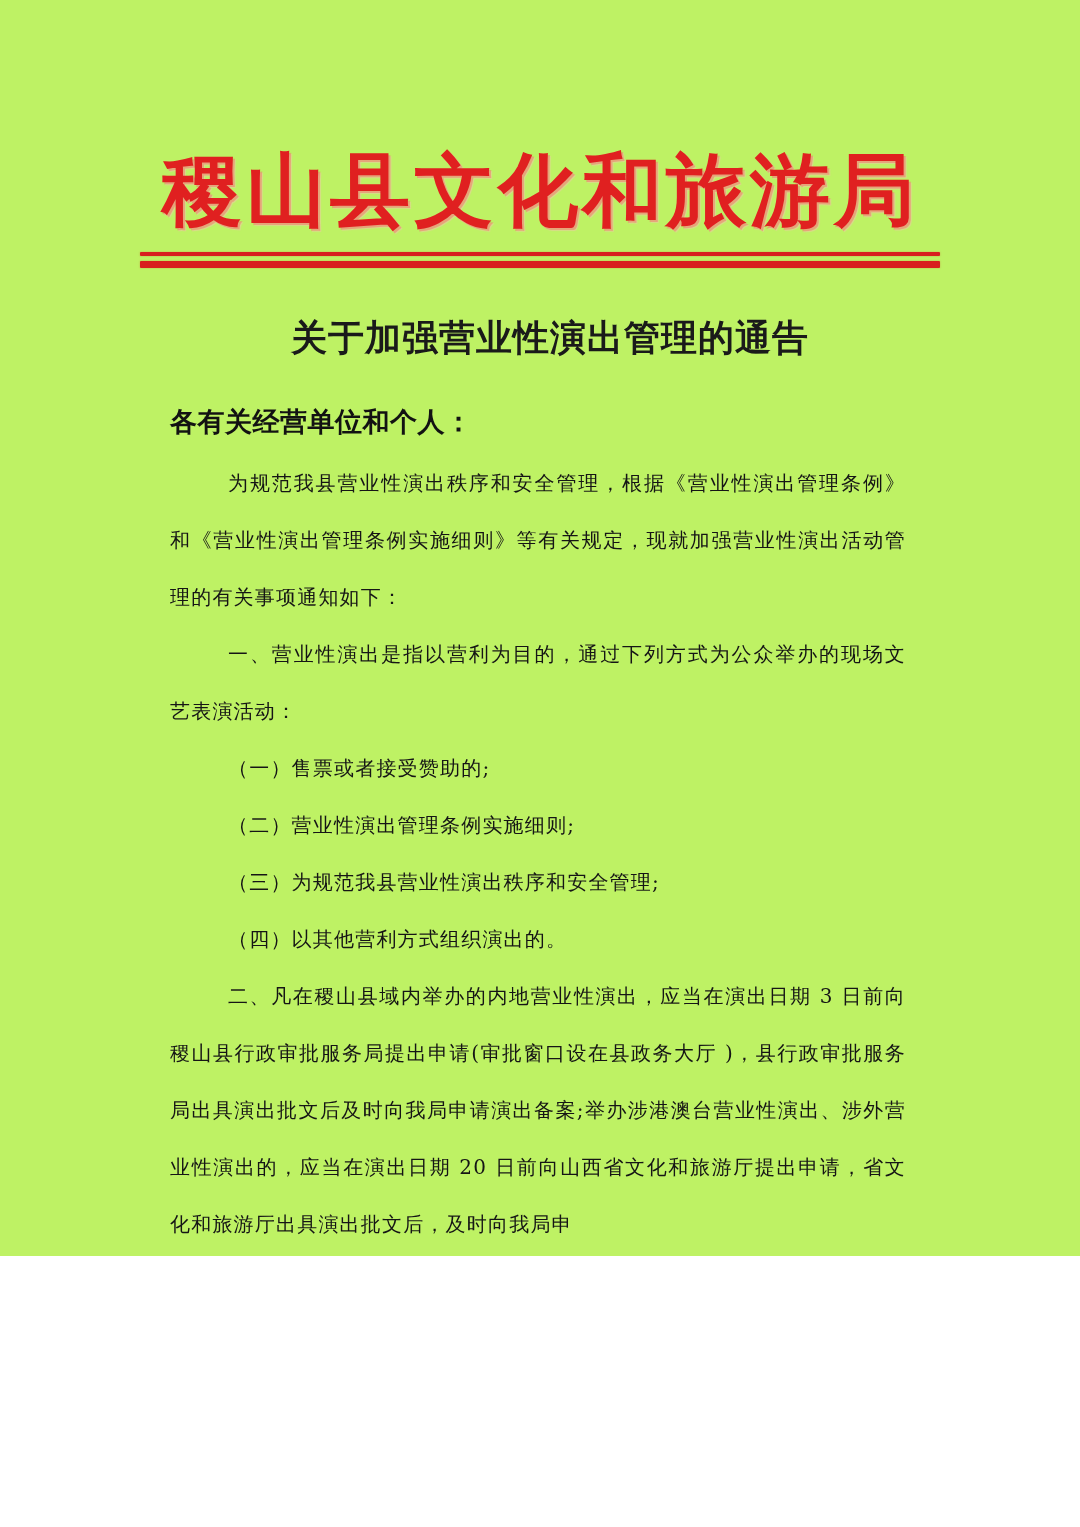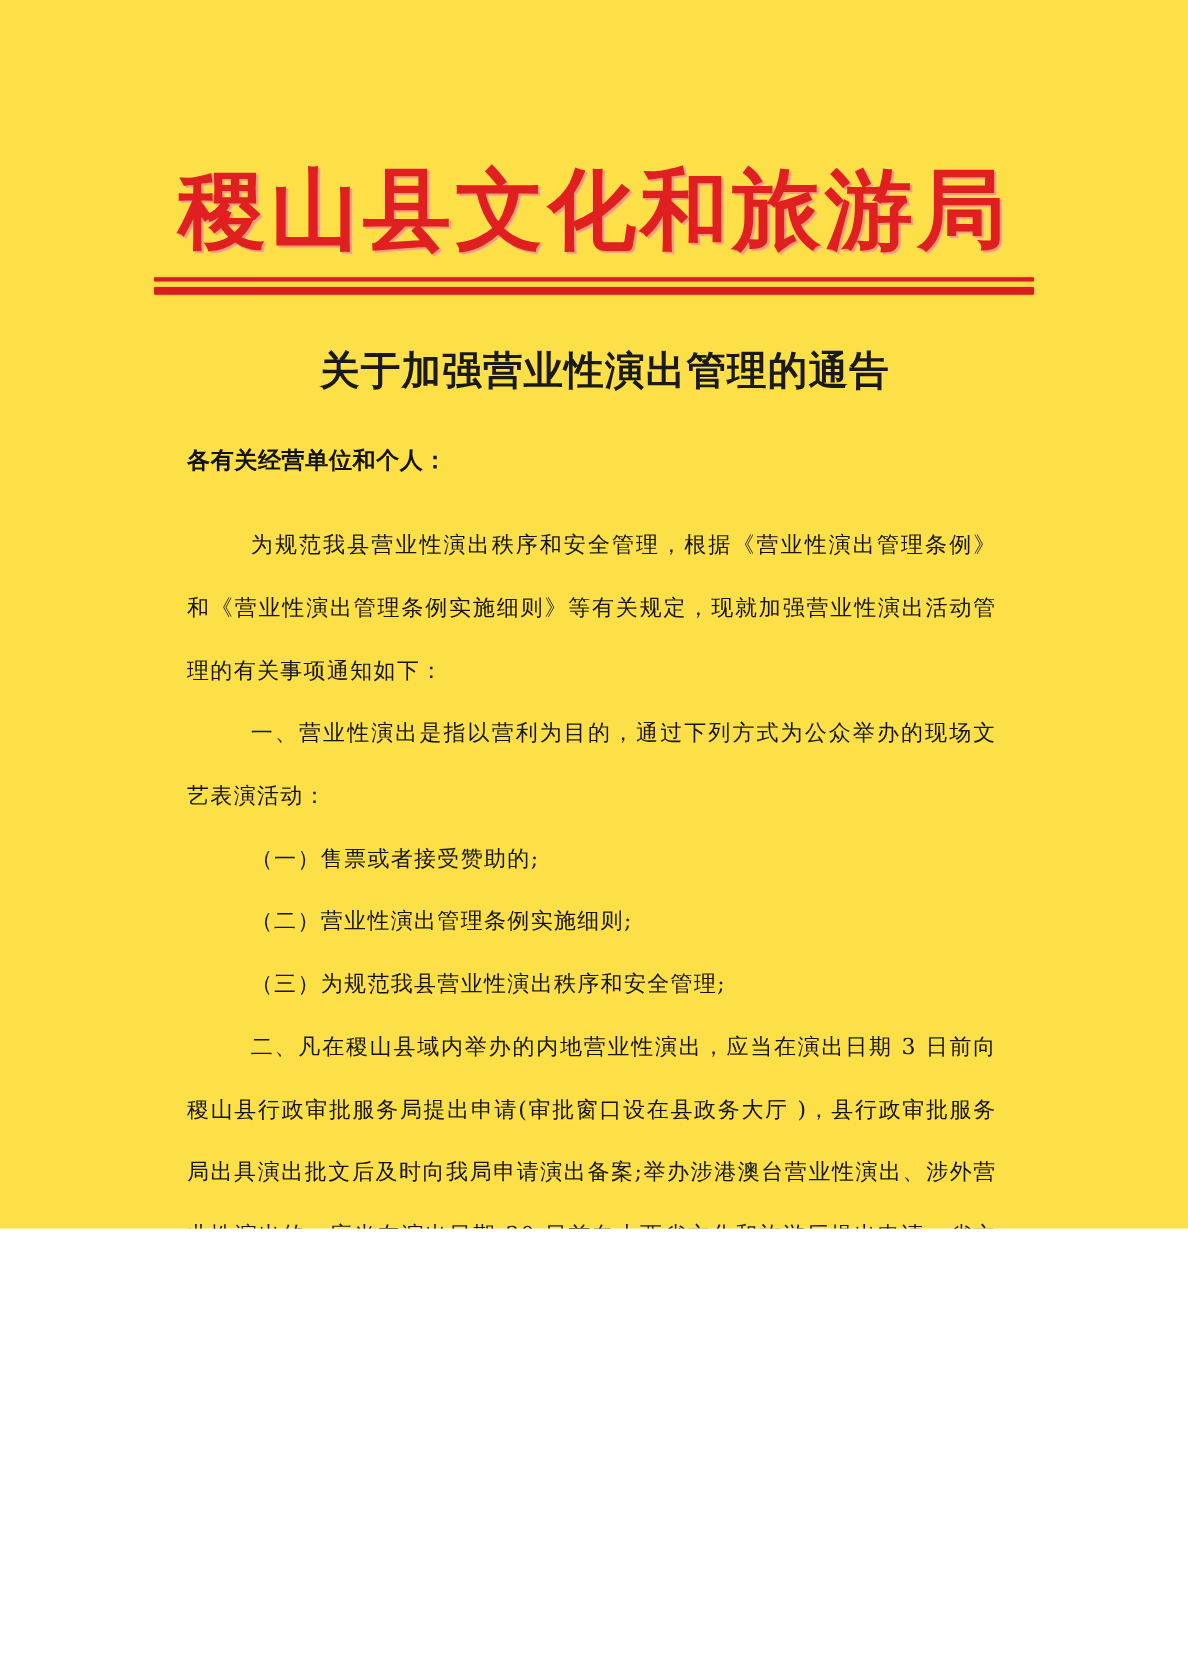--- a/index.html
+++ b/index.html
@@ -4,23 +4,23 @@
 <style>
   html, body {
     margin: 0;
     padding: 0;
     background: #ffffff;
   }
 
   .page {
     position: relative;
     width: 1080px;
-    height: 1117px;
+    height: 1256px;
     margin: 0 auto;
-    background: #fde047;
+    background: #bef264;
     overflow: hidden;
     font-family: "DejaVu Sans", sans-serif;
   }
 
   
   .masthead {
     position: absolute;
     left: 0;
     top: 150px;
     width: 1080px;
@@ -88,24 +88,24 @@
   .body-block {
     position: absolute;
     left: 170px;
     top: 408px;
     width: 736px;
   }
 
   .salutation {
     font-family: "DejaVu Sans", "Liberation Sans", sans-serif;
     font-weight: 700;
-    font-size: 21px;
+    font-size: 27px;
     line-height: 1.0;
     color: #121212;
-    margin-bottom: 38px;
+    margin-bottom: 20px;
     letter-spacing: 0.5px;
   }
 
   .para {
     font-family: "DejaVu Serif", "Liberation Serif", serif;
     font-size: 20px;
     line-height: 57px;
     color: #151515;
     text-align: justify;
     text-justify: inter-character;
@@ -150,22 +150,23 @@
     <p class="para indent">为规范我县营业性演出秩序和安全管理，根据《营业性演出管理条例》和《营业性演出管理条例实施细则》等有关规定，现就加强营业性演出活动管理的有关事项通知如下：</p>
 
     <p class="para indent">一、营业性演出是指以营利为目的，通过下列方式为公众举办的现场文艺表演活动：</p>
 
     <p class="para item">（一）售票或者接受赞助的;</p>
 
     <p class="para item">（二）营业性演出管理条例实施细则;</p>
 
     <p class="para item">（三）为规范我县营业性演出秩序和安全管理;</p>
 
+    <p class="para item">（四）以其他营利方式组织演出的。</p>
 
-    <p class="para indent">二、凡在稷山县域内举办的内地营业性演出，应当在演出日期 3 日前向稷山县行政审批服务局提出申请(审批窗口设在县政务大厅 )，县行政审批服务局出具演出批文后及时向我局申请演出备案;举办涉港澳台营业性演出、涉外营业性演出的，应当在演出日期 30 日前向山西省文化和旅游厅提出申请，省文化和旅游厅出具演出批文后，及时向我局申</p>
+    <p class="para indent">二、凡在稷山县域内举办的内地营业性演出，应当在演出日期 3 日前向稷山县行政审批服务局提出申请(审批窗口设在县政务大厅 )，县行政审批服务局出具演出批文后及时向我局申请演出备案;举办涉港澳台营业性演出、涉外营业性演出的，应当在演出日期 20 日前向山西省文化和旅游厅提出申请，省文化和旅游厅出具演出批文后，及时向我局申</p>
 
   </div>
 
   <div class="rule-group bottom">
     <div class="rule-thin"></div>
     <div class="rule-gap"></div>
     <div class="rule-thick"></div>
   </div>
 
 </div>

